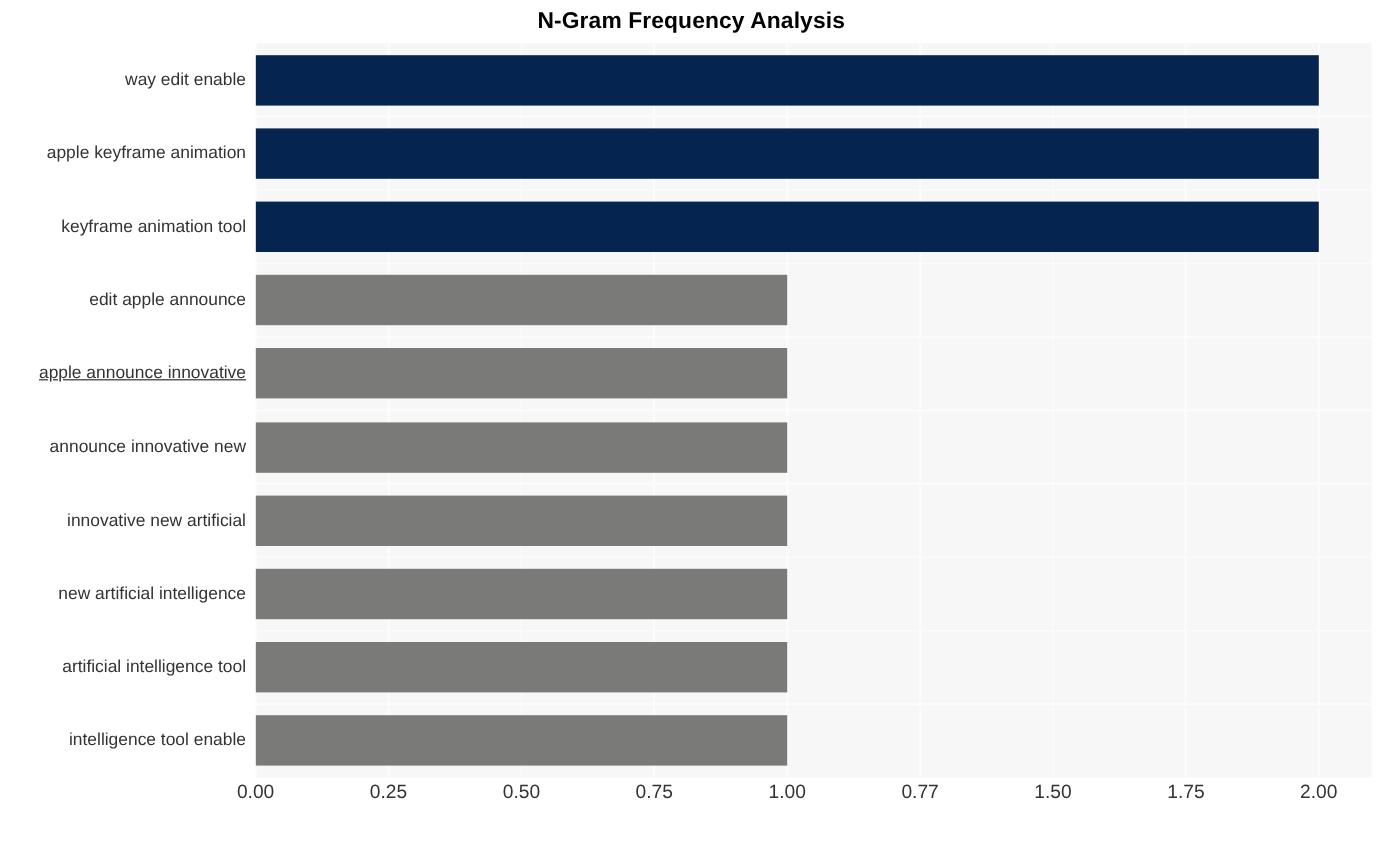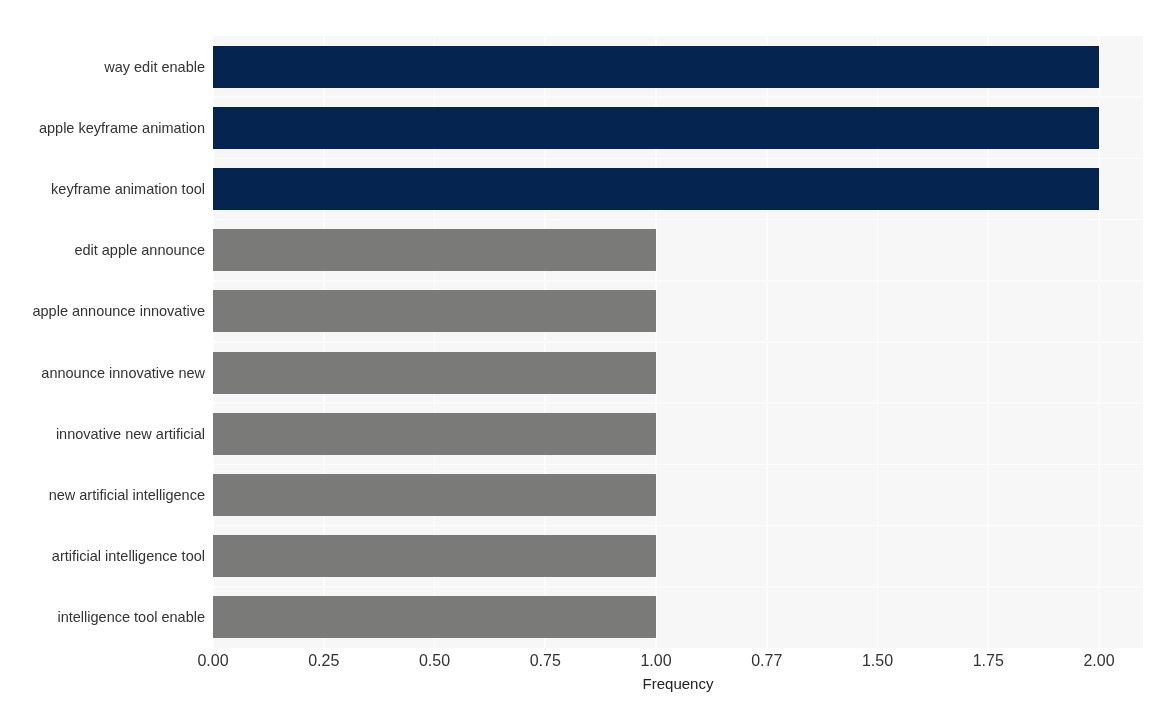--- a/index.html
+++ b/index.html
@@ -119,20 +119,21 @@
     font-size: 15px;
     color: #222222;
     white-space: nowrap;
   }
 </style>
 </head>
 <body>
 
 <div id="figure">
 
+  <div id="chart-title">N-Gram Frequency Analysis</div>
 
   <div id="plot-area">
     <div id="gridlines-v">
         <div class="gridline-v" style="left: -0.8px;"></div>
         <div class="gridline-v" style="left: 109.95px;"></div>
         <div class="gridline-v" style="left: 220.7px;"></div>
         <div class="gridline-v" style="left: 331.45px;"></div>
         <div class="gridline-v" style="left: 442.2px;"></div>
         <div class="gridline-v" style="left: 552.95px;"></div>
         <div class="gridline-v" style="left: 663.7px;"></div>
@@ -162,34 +163,33 @@
         <div class="bar" title="artificial intelligence tool: 1" style="top: 499.2px; width: 443px; background: rgb(122, 122, 120);"></div>
         <div class="bar" title="intelligence tool enable: 1" style="top: 560.4px; width: 443px; background: rgb(122, 122, 120);"></div>
       </div>
   </div>
 
   <div id="ytick-layer">
       <div class="ytick" style="top: 59.6px;">way edit enable</div>
       <div class="ytick" style="top: 120.8px;">apple keyframe animation</div>
       <div class="ytick" style="top: 182px;">keyframe animation tool</div>
       <div class="ytick" style="top: 243.2px;">edit apple announce</div>
-      <div class="ytick" style="top: 304.4px;">apple announce innovative</div>
+      <div class="ytick" style="top: 304.4px; text-decoration: underline;">apple announce innovative</div>
       <div class="ytick" style="top: 365.6px;">announce innovative new</div>
       <div class="ytick" style="top: 426.8px;">innovative new artificial</div>
       <div class="ytick" style="top: 488px;">new artificial intelligence</div>
       <div class="ytick" style="top: 549.2px; text-align: right;">artificial intelligence tool</div>
       <div class="ytick" style="top: 610.4px;">intelligence tool enable</div>
     </div>
   <div id="xtick-layer">
       <div class="xtick" style="left: 213px;">0.00</div>
       <div class="xtick" style="left: 323.75px;">0.25</div>
       <div class="xtick" style="left: 434.5px;">0.50</div>
       <div class="xtick" style="left: 545.25px;">0.75</div>
       <div class="xtick" style="left: 656px;">1.00</div>
       <div class="xtick" style="left: 766.75px;">0.77</div>
       <div class="xtick" style="left: 877.5px;">1.50</div>
       <div class="xtick" style="left: 988.25px;">1.75</div>
       <div class="xtick" style="left: 1099px;">2.00</div>
     </div>
 
-  <div id="xlabel">Frequency</div>
 
 </div>
 
 </body></html>

